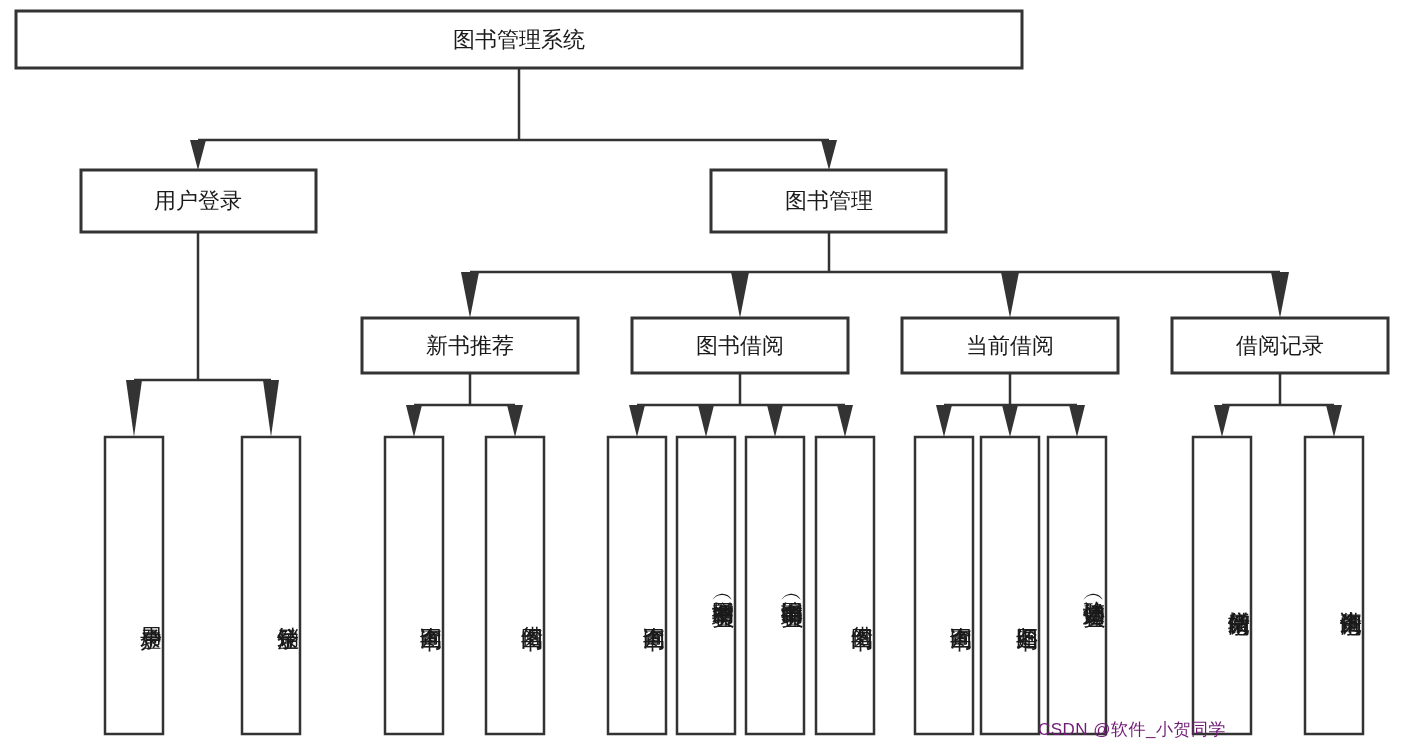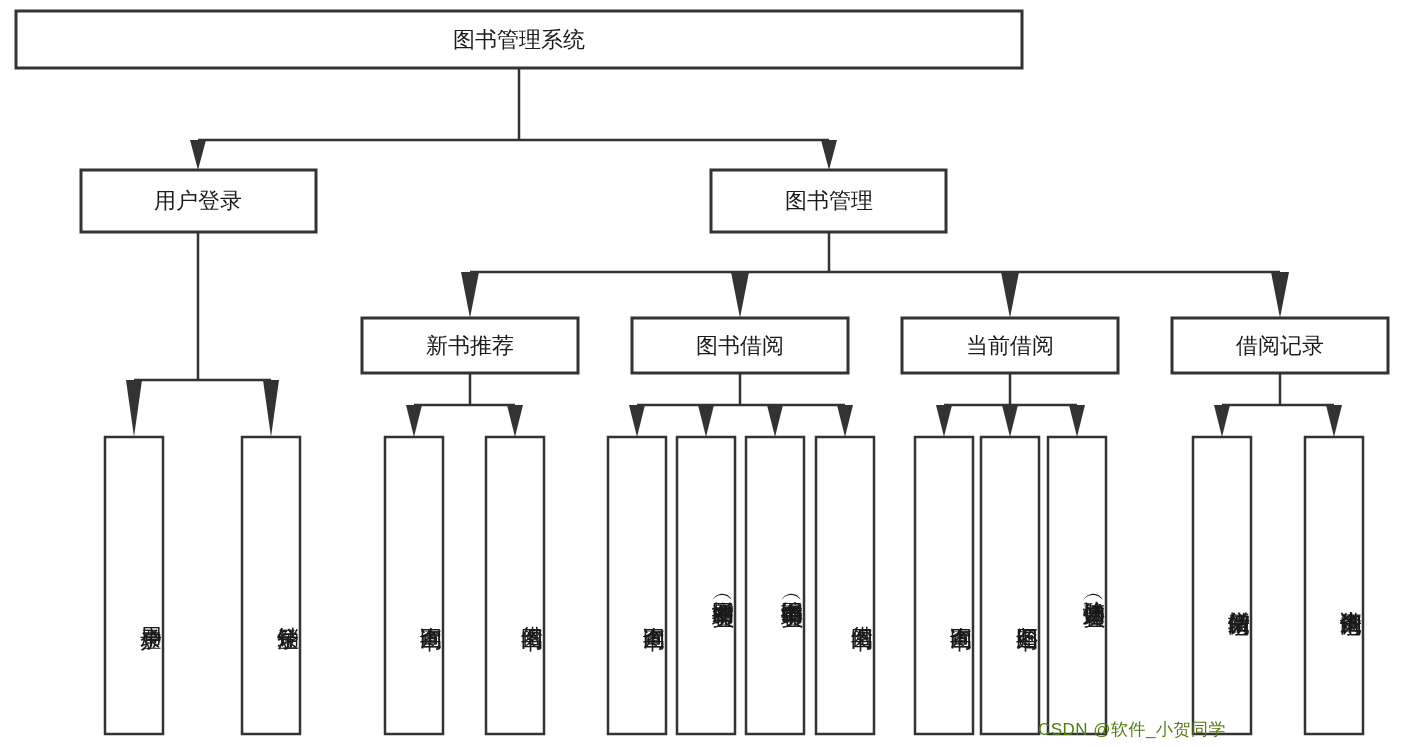--- a/index.html
+++ b/index.html
@@ -62,21 +62,21 @@
     letter-spacing: 1px;
     white-space: nowrap;
     pointer-events: none;
   }
   .watermark {
     position: absolute;
     right: 10px;
     bottom: 6px;
     font-family: "Liberation Sans", "DejaVu Sans", sans-serif;
     font-size: 17px;
-    color: #4d7c0f;
+    color: #701a75;
     letter-spacing: 0.5px;
     white-space: nowrap;
   }
 </style>
 </head>
 <body>
 
 <div id="diagram-root">
 
   <svg id="flowchart" viewBox="0 0 1405 747" xmlns="http://www.w3.org/2000/svg">

